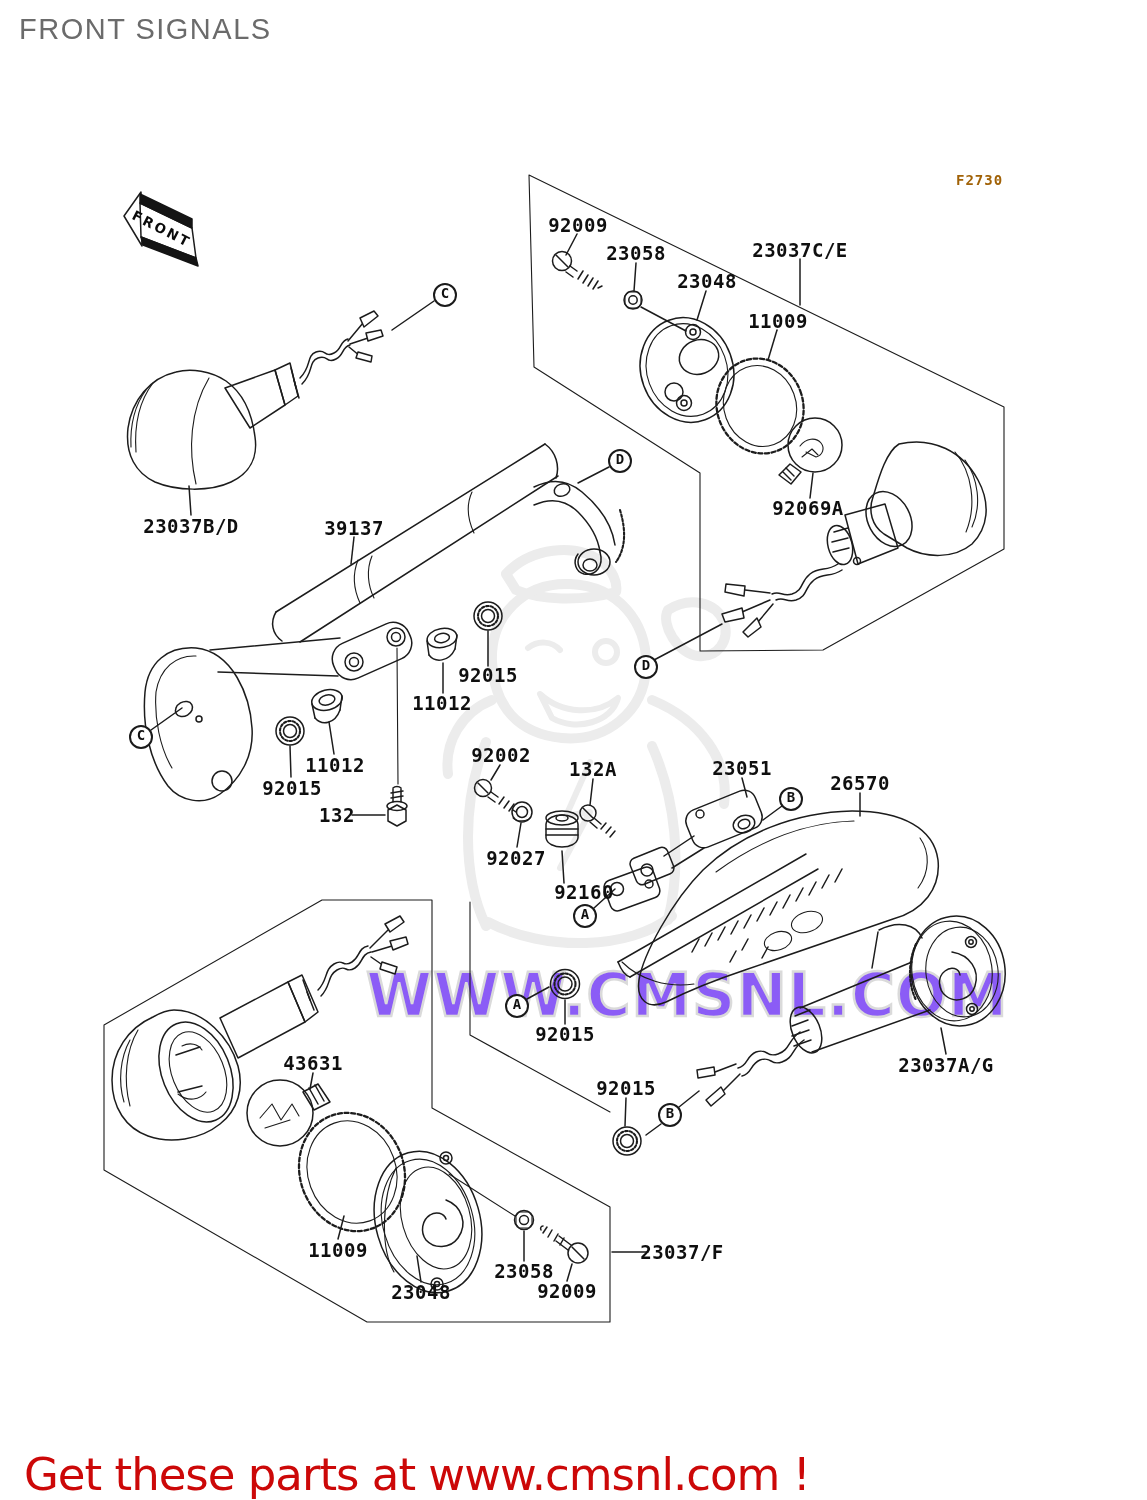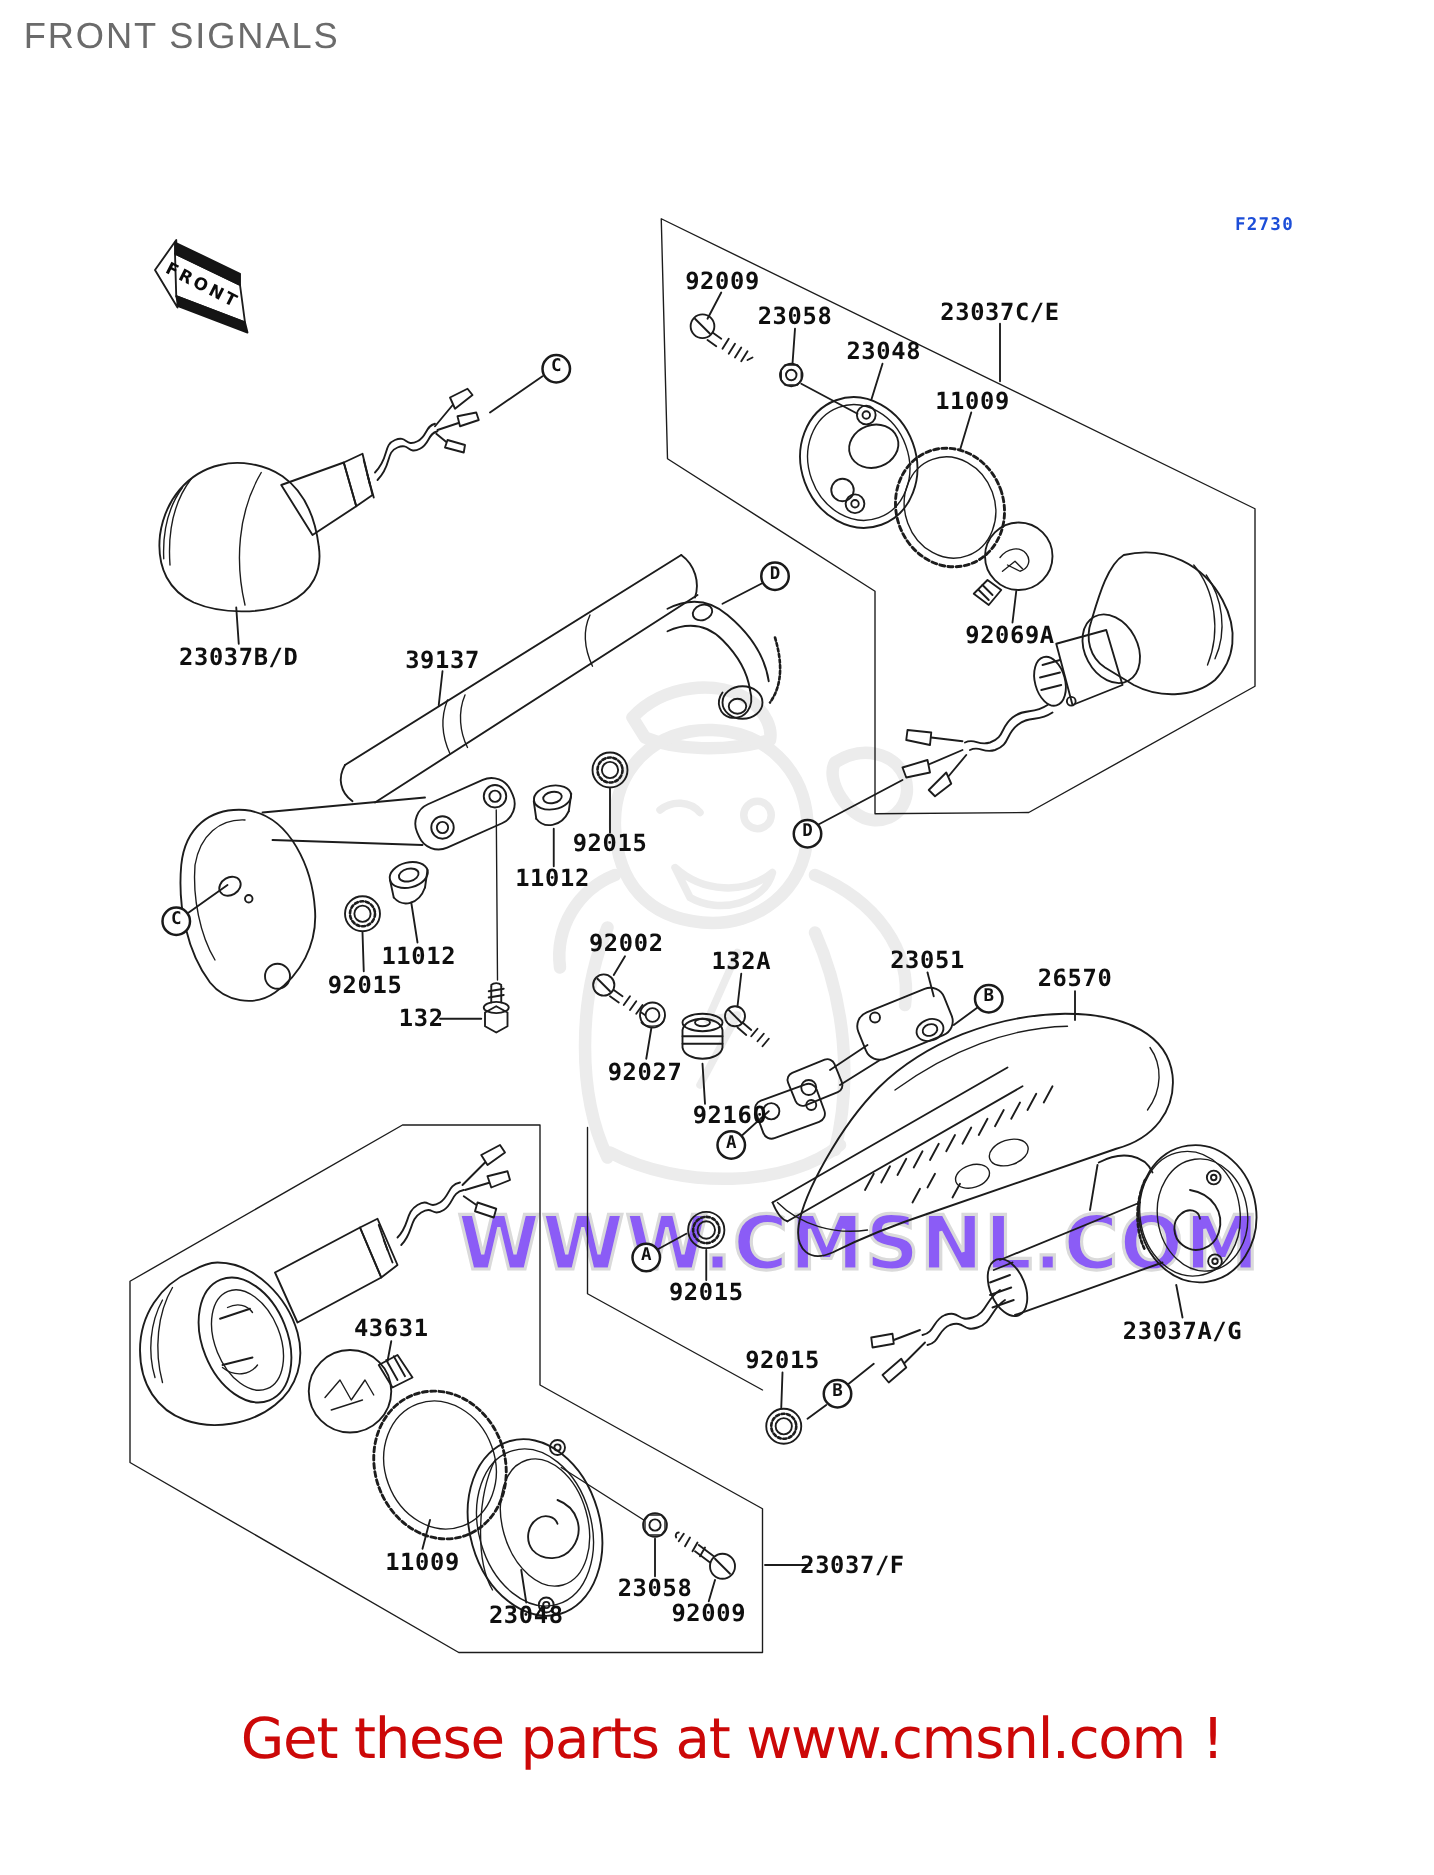--- a/index.html
+++ b/index.html
@@ -18,31 +18,31 @@
   .art .thin{stroke-width:1.1;}
   .art .wfill{fill:#ffffff;}
   .art .dark{fill:#141414;stroke:#141414;}
   .art .teeth{stroke-dasharray:4 2.6;stroke-width:2.3;}
   .art .knurl{stroke-dasharray:2.5 2;stroke-width:2.1;}
   .art .wm-stroke{stroke:#ececec;stroke-width:10;}
   .art .wm-stroke2{stroke:#ececec;stroke-width:6;}
   
   .page-title{position:absolute;left:19px;top:13px;z-index:3;font:400 29px "Liberation Sans",sans-serif;
               letter-spacing:1.5px;color:var(--c-title,#6b6b6b);white-space:nowrap;}
-  .fig-code{position:absolute;left:988px;top:172px;z-index:3;font:700 14px "DejaVu Sans Mono",monospace;
-            letter-spacing:1px;color:#1d4ed8;}
+  .fig-code{position:absolute;left:956px;top:172px;z-index:3;font:700 14px "DejaVu Sans Mono",monospace;
+            letter-spacing:1px;color:#a16207;}
   .plabel{position:absolute;z-index:3;transform:translate(-50%,-50%);white-space:nowrap;
           font:700 19px "DejaVu Sans Mono",monospace;letter-spacing:.5px;color:var(--c-label,#0f0f0f);}
   .callout{position:absolute;z-index:3;width:24px;height:24px;margin-left:-12px;margin-top:-12px;
            border:2.3px solid #1a1a1a;border-radius:50%;background:#fff;box-sizing:border-box;
            text-align:center;line-height:18px;font:700 14px "DejaVu Sans Mono",monospace;color:#111;}
   .front-label{position:absolute;left:137px;top:207px;z-index:3;transform:rotate(27deg);
                transform-origin:left top;font:700 13.5px "DejaVu Sans",sans-serif;
                letter-spacing:2.5px;color:#0a0a0a;}
-  .footer{position:absolute;left:0;right:0;top:1364px;z-index:3;text-align:center;
+  .footer{position:absolute;left:0;right:0;top:1448px;z-index:3;
           font:400 45px "DejaVu Sans",sans-serif;letter-spacing:-1px;color:var(--c-footer,#cc0808);padding-left:24px;}
 </style>
 </head>
 <body>
 
 <div class="stage">
 
   <div class="wm-layer">
     <svg class="art" width="1147" height="1500" viewBox="0 0 1147 1500">
       <path class="wm-stroke" d="M506,574 C530,548 575,542 602,562 C612,570 618,582 616,592 C580,602 540,600 516,590 Z"></path>

